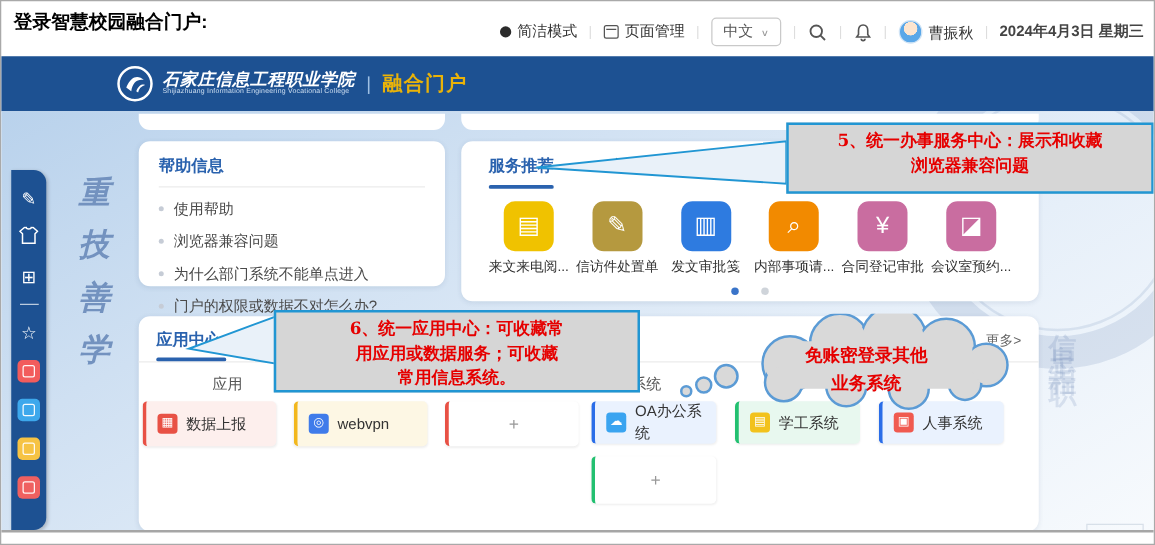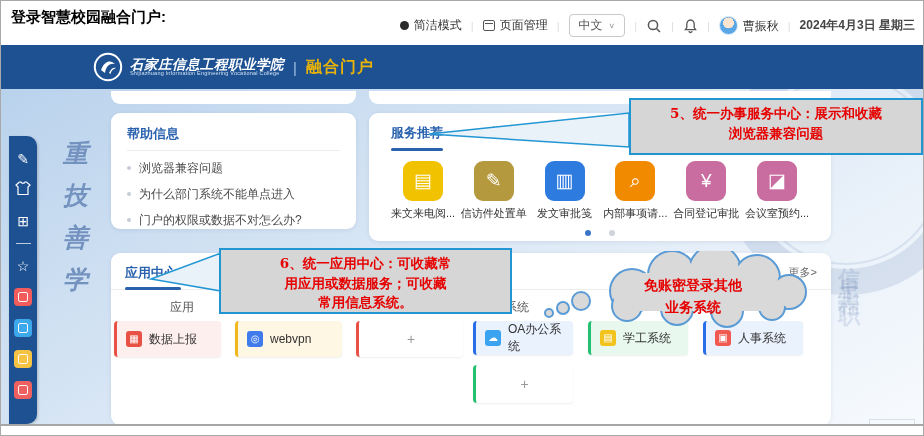--- a/index.html
+++ b/index.html
@@ -235,20 +235,21 @@
       <span>重</span>
       <span>技</span>
       <span>善</span>
       <span>学</span>
     </div>
 
     <div class="card help-card">
       <div class="help-head">
         <span class="panel-title">帮助信息</span>
       </div>
+      <div class="help-item"><span class="bullet"></span><span>使用帮助</span></div>
       <div class="help-item"><span class="bullet"></span><span>浏览器兼容问题</span></div>
       <div class="help-item"><span class="bullet"></span><span>为什么部门系统不能单点进入</span></div>
       <div class="help-item"><span class="bullet"></span><span>门户的权限或数据不对怎么办?</span></div>
     </div>
 
     <div class="card svc-card">
       <div class="svc-tabs">
         <span class="svc-tab active">服务推荐</span>
         <span class="svc-tab">个人收藏</span>
       </div>

